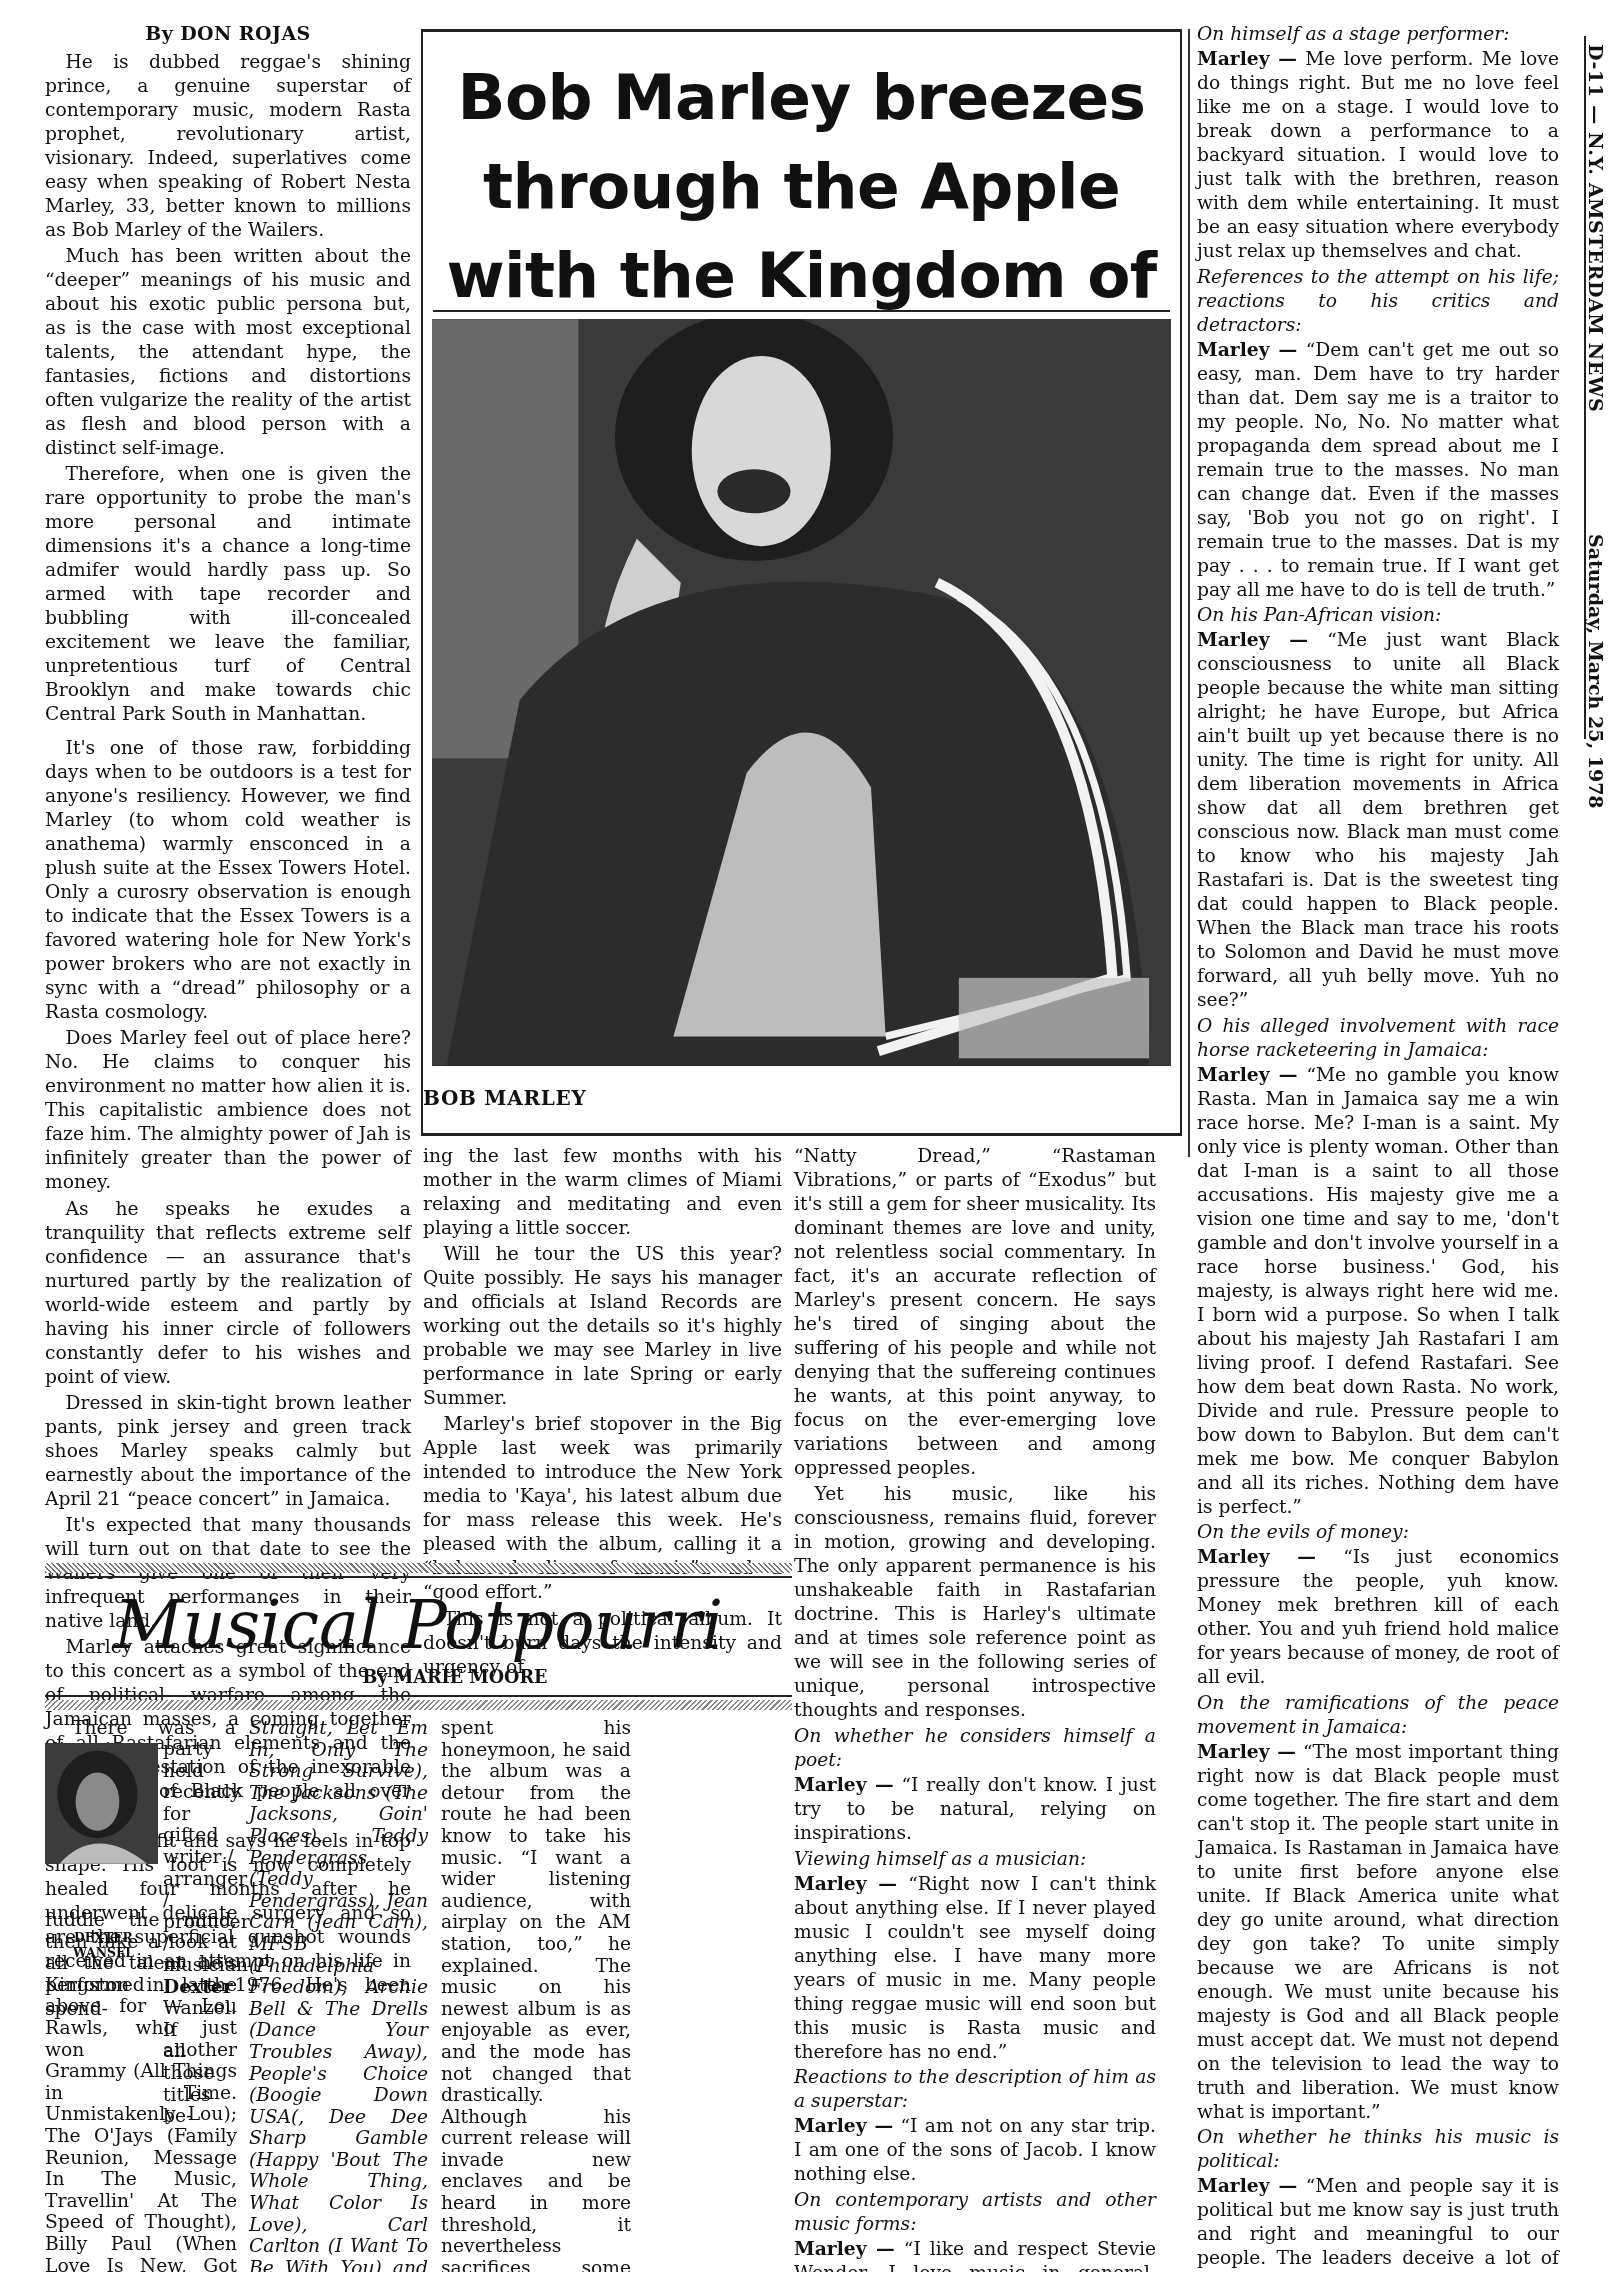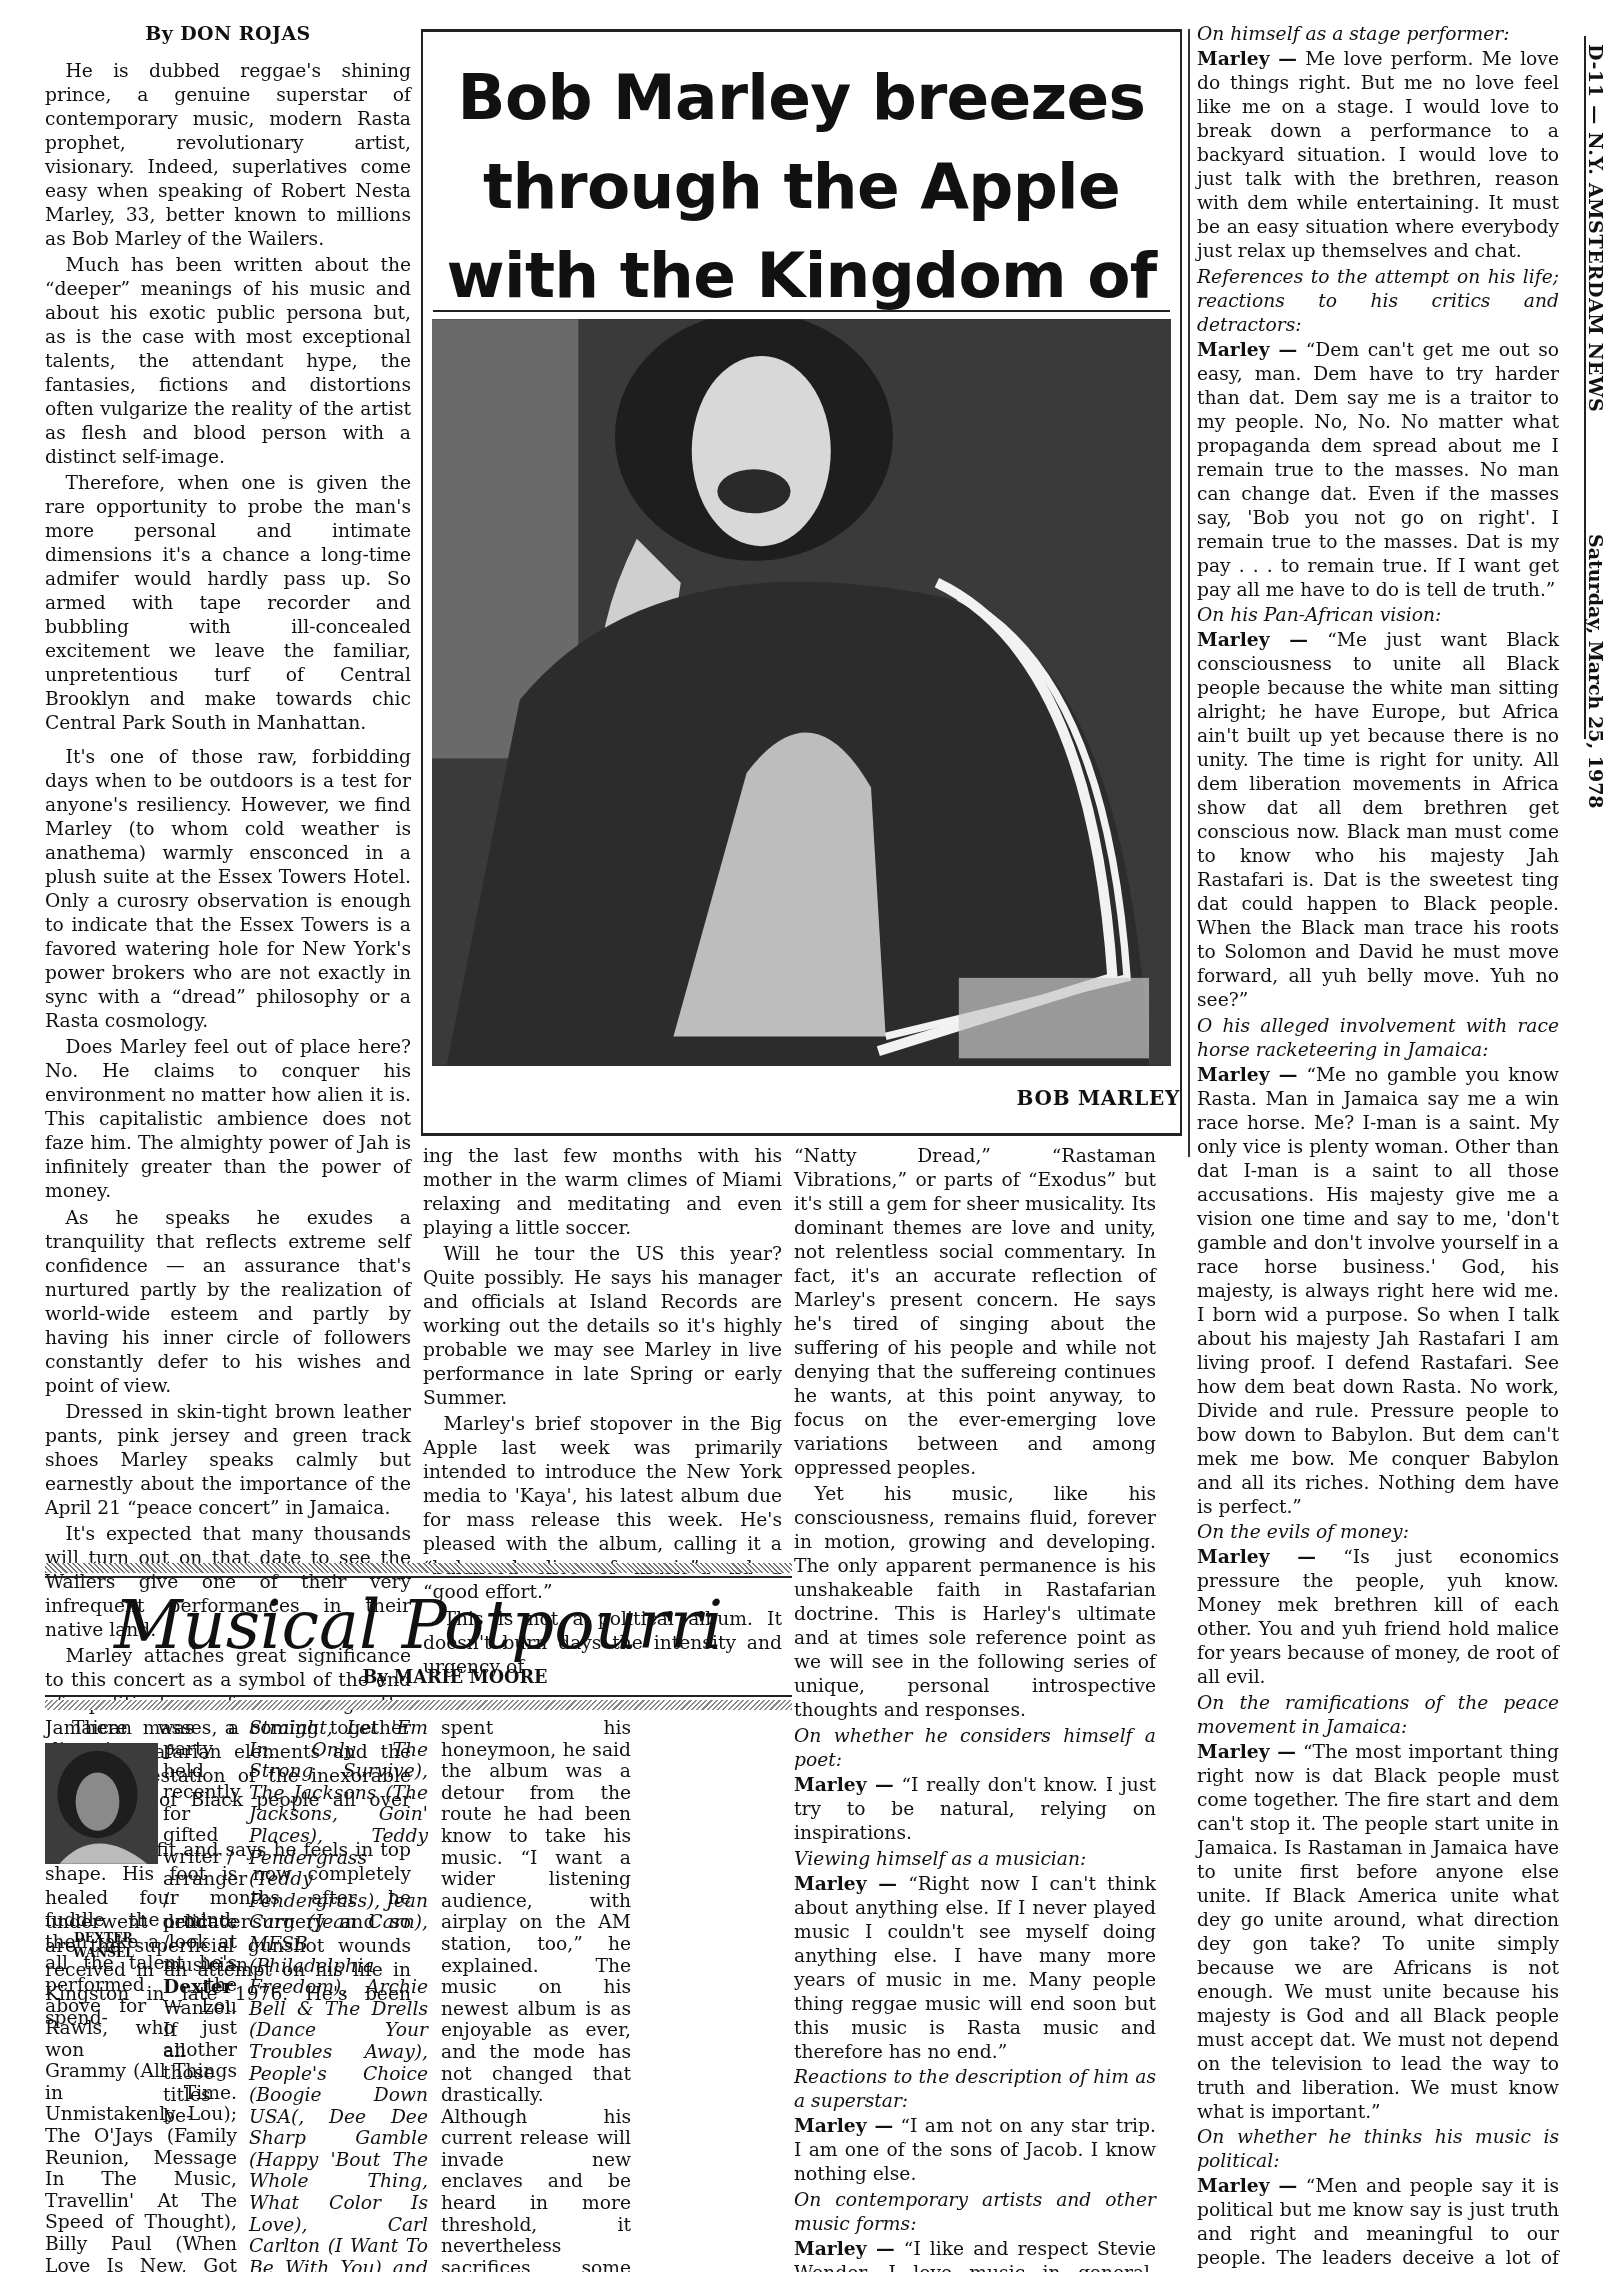--- a/index.html
+++ b/index.html
@@ -5,34 +5,34 @@
   * { box-sizing: border-box; margin: 0; padding: 0; }
   html, body { width: 1618px; height: 2273px; background: #fff; }
   body { position: relative; font-family: "DejaVu Serif", serif; color: #111; overflow: hidden; }
 
   .col { position: absolute; font-size: 18.7px; line-height: 24px; text-align: justify; hyphens: manual; }
   .col p { text-indent: 20.5px; margin-bottom: 2.2px; }
   .col p.noind { text-indent: 0; }
   .col .q { font-style: italic; text-indent: 0; margin: 0; }
   .col .a { text-indent: 0; margin: 0 0 1.5px 0; }
   .col .a b { font-weight: bold; }
-  .byline { font-weight: bold; font-size: 19px; text-align: center; letter-spacing: 0.4px; margin-bottom: 14px; }
+  .byline { font-weight: bold; font-size: 19px; text-align: center; letter-spacing: 0.4px; margin-bottom: 5px; }
 
   
   #col1 { left: 45px; top: 20.5px; width: 366px; }
   #col2 { left: 423px; top: 1144px; width: 359px; }
   #col3 { left: 794px; top: 1144px; width: 362px; }
   #col4 { left: 1197px; top: 22px; width: 362px; }
 
   
   #frame { position: absolute; left: 421px; top: 29px; width: 761px; height: 1107px; border: 2.2px solid #222; border-top-width: 3.7px; border-bottom-width: 3.7px; }
   #headline { position: absolute; left: 0; top: 0; width: 100%; height: 277px; font-family: "DejaVu Sans", sans-serif; font-weight: bold; font-size: 63px; line-height: 89px; text-align: center; padding-top: 20.5px; letter-spacing: -0.7px; }
   #headline-rule { position: absolute; left: 10.3px; right: 10.3px; top: 278px; border-top: 2.9px solid #222; }
   #photo { position: absolute; left: 8.8px; top: 287px; width: 739px; height: 747px; background: #2a2a2a; overflow: hidden; }
-  #caption { position: absolute; left: 0; width: 100%; top: 1054px; text-align: right; font-weight: bold; font-size: 20px; letter-spacing: 0.7px; }
+  #caption { position: absolute; left: 0; width: 100%; top: 1054px; text-align: left; font-weight: bold; font-size: 20px; letter-spacing: 0.7px; }
 
   
   #dateline { position: absolute; left: 1581px; top: 29px; width: 29px; height: 732px; }
   #dateline .rule { position: absolute; left: 2.9px; top: 7.3px; height: 703px; border-left: 2.2px solid #222; }
   #dateline .txt1 { position: absolute; left: 26px; top: 14.6px; transform-origin: 0 0; transform: rotate(90deg); white-space: nowrap; font-weight: bold; font-size: 19px; letter-spacing: 0.7px; }
   #dateline .txt2 { position: absolute; left: 26px; top: 505px; transform-origin: 0 0; transform: rotate(90deg); white-space: nowrap; font-weight: bold; font-size: 19px; }
   #col4-rule { position: absolute; left: 1188px; top: 29px; height: 1128px; border-left: 2.9px solid #333; }
 
   
   #mp-top-band { position: absolute; left: 45px; top: 1563px; width: 747px; height: 10.3px; background: repeating-linear-gradient(45deg,#777 0 1.5px,#fff 1.5px 3.7px); }

